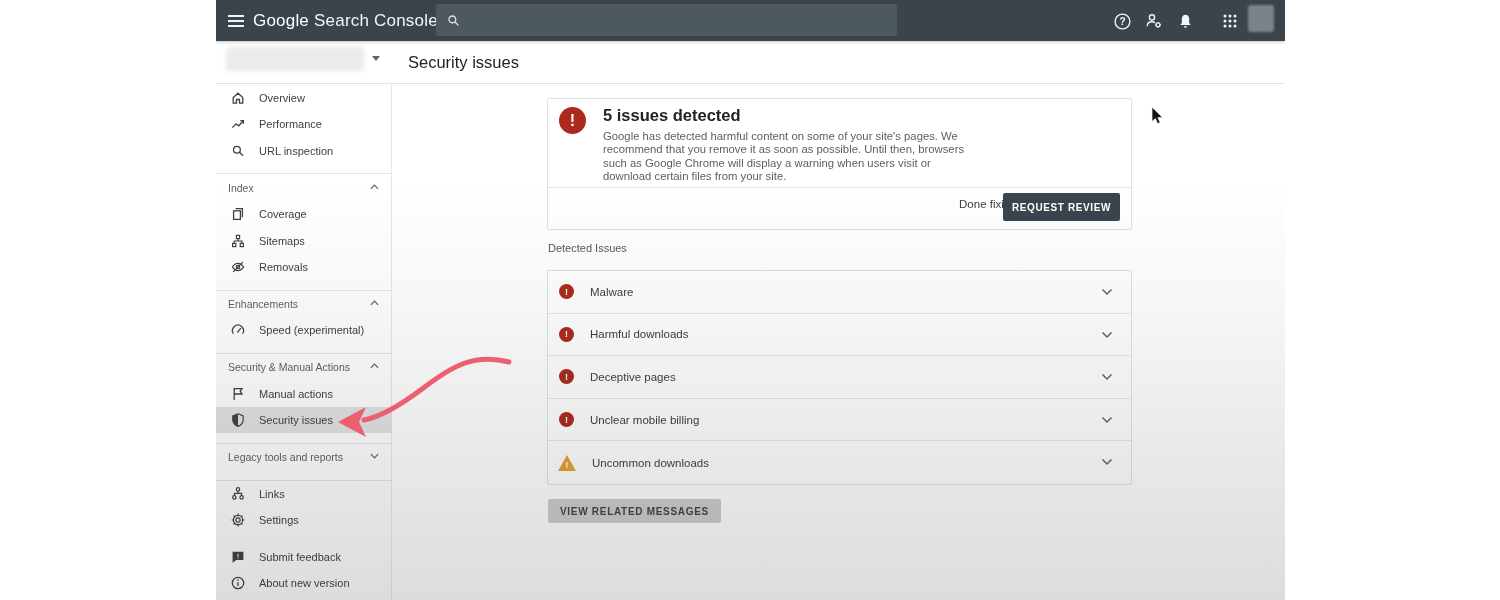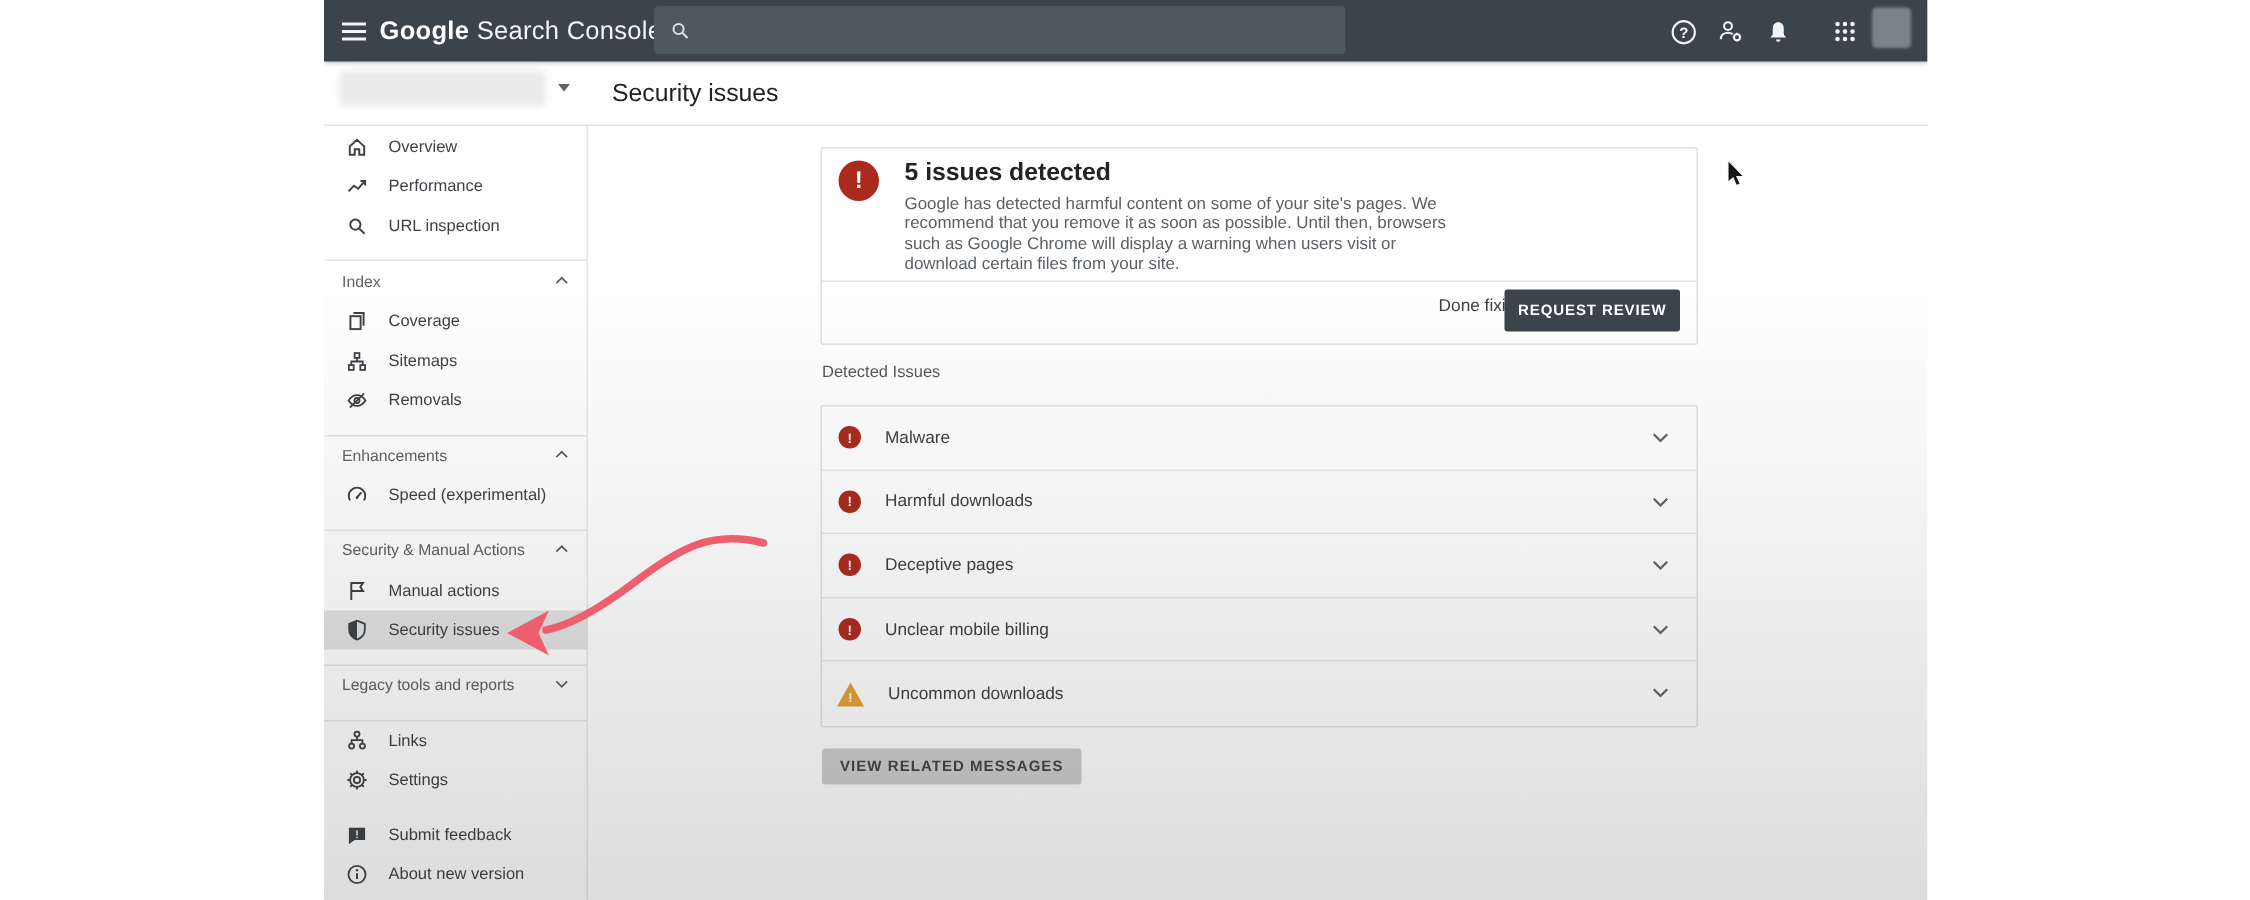--- a/index.html
+++ b/index.html
@@ -5,21 +5,21 @@
   * { margin:0; padding:0; box-sizing:border-box; }
   body { background:#ffffff; font-family:"Liberation Sans", sans-serif; }
   .canvas { position:relative; width:1500px; height:600px; background:#ffffff; overflow:hidden; }
   .app { position:absolute; left:216px; top:0; width:1069px; height:600px; background:#ffffff; overflow:hidden; }
 
   
   .topbar { position:absolute; left:0; top:0; width:1069px; height:41px; background:#3b444b; box-shadow:0 1px 3px rgba(0,0,0,.25); z-index:30; }
   .hamburger { position:absolute; left:8px; top:9px; width:24px; height:24px; display:flex; flex-direction:column; justify-content:center; gap:3px; cursor:pointer; }
   .hamburger span { display:block; width:16px; height:2px; background:#f2f4f5; margin-left:4px; }
   .logo { position:absolute; left:37px; top:0; height:41px; display:flex; align-items:center; color:#fff; font-size:17px; letter-spacing:.2px; white-space:nowrap; }
-  .logo .g { font-weight:700; }
+  .logo .g { font-weight:400; }
   .logo .p { font-weight:300; margin-left:5px; color:#f2f4f5; }
   .searchbox { position:absolute; left:220px; top:4px; width:461px; height:32px; background:#4d585f; border-radius:3px; display:flex; align-items:center; }
   .searchbox svg { margin-left:10px; }
   .searchbox input { background:transparent; border:none; outline:none; color:#e8eaed; font-size:12px; margin-left:8px; width:400px; font-family:"Liberation Sans", sans-serif; }
   .tb-icon { position:absolute; top:8px; width:26px; height:26px; display:flex; align-items:center; justify-content:center; cursor:pointer; }
   .avatar { position:absolute; left:1032px; top:5px; width:26px; height:27px; border-radius:3px; background:#79838a; filter:blur(1px); cursor:pointer; }
 
   
   .subheader { position:absolute; left:0; top:41px; width:1069px; height:43px; background:#ffffff; border-bottom:1px solid #e2e2e2; z-index:5; }
   .prop-blur { position:absolute; left:10px; top:6px; width:138px; height:24px; background:#ebebeb; border-radius:4px; filter:blur(2px); }

